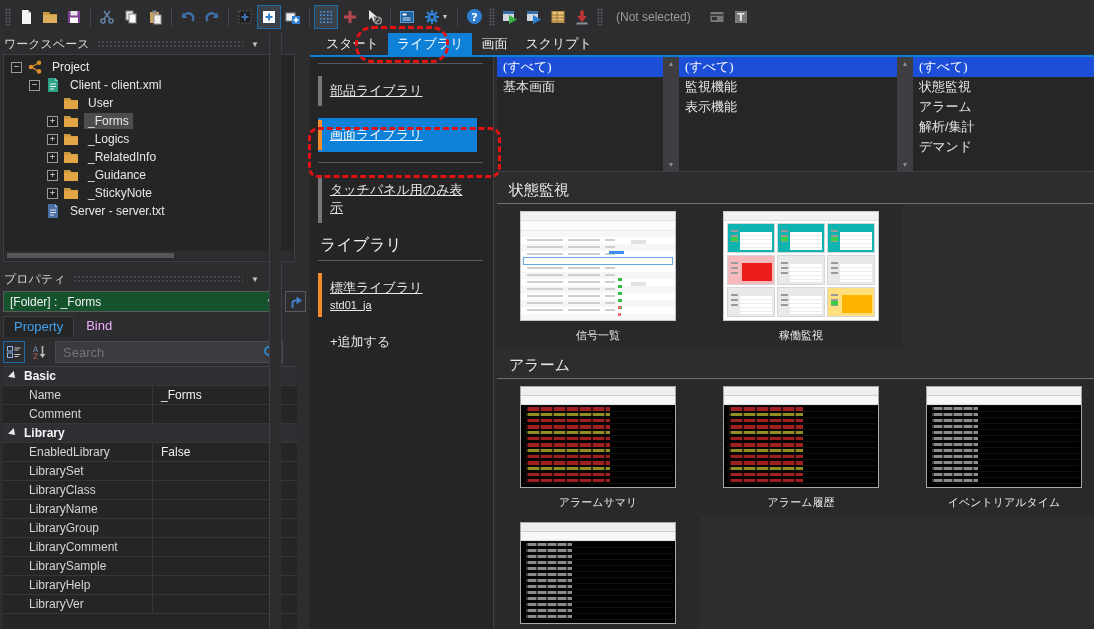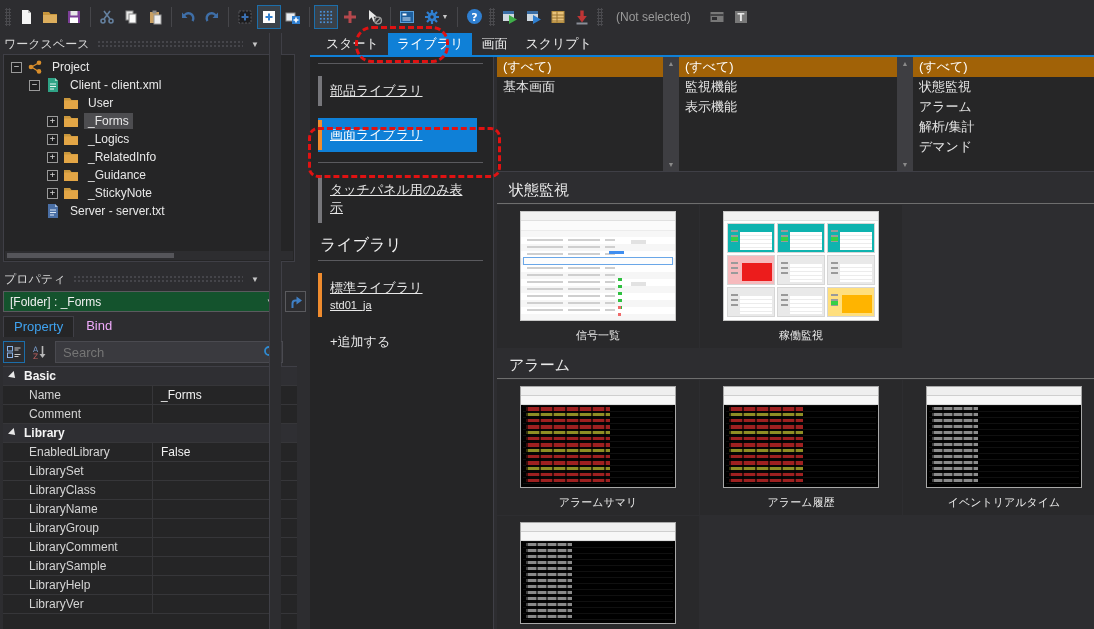--- a/index.html
+++ b/index.html
@@ -63,21 +63,21 @@
   .sideItem.sel{background:#0f80d7;color:#fff;}
   .sideItem.sel .bar{background:#f08c2e;}
   .sideItem.orange .bar{background:#f08c2e;}
   .sideItem .sub{font-size:11px;color:inherit;margin-top:2px;}
   .addLink{margin:14px 0 0 12px;color:#e8e8e8;font-size:13px;}
   .content{position:absolute;left:187px;top:24px;right:0;bottom:0;}
   .filters{position:absolute;left:0;top:0;right:0;height:115px;display:flex;border-bottom:1px solid #3f3f46;box-sizing:border-box;}
   .flist{background:#262627;overflow:hidden;}
   .f1{width:166px;} .f2{width:218px;} .f3{flex:1;}
   .fitem{height:20px;display:flex;align-items:center;padding-left:6px;font-size:13px;color:#e4e4e4;}
-  .fitem.sel{background:#a16207;color:#fff;}
+  .fitem.sel{background:#1d4ed8;color:#fff;font-family:Liberation Serif, serif;}
   .sbar{width:16px;background:#3e3e42;display:flex;flex-direction:column;justify-content:space-between;align-items:center;padding:3px 0;box-sizing:border-box;}
   .sbar span{font-size:7px;color:#8a8a8a;}
   .gallery{position:absolute;left:0;top:116px;right:0;bottom:0;overflow:hidden;}
   .secTitle{font-size:15px;color:#eaeaea;margin:8px 0 3px 12px;}
   .secHr{border:none;border-top:1px solid #6e6e6e;margin:0;}
   .cellrow{display:flex;margin-top:1px;}
   .cell{width:202px;margin-right:1px;background:#29292b;padding:6px 0 5px;display:flex;flex-direction:column;align-items:center;flex:none;}
   .thumbLabel{margin-top:7px;font-size:11px;color:#ededed;}
   
   .thumb{position:relative;width:156px;height:110px;background:#fff;border:1px solid #c8c8c8;box-sizing:border-box;overflow:hidden;flex:none;}

